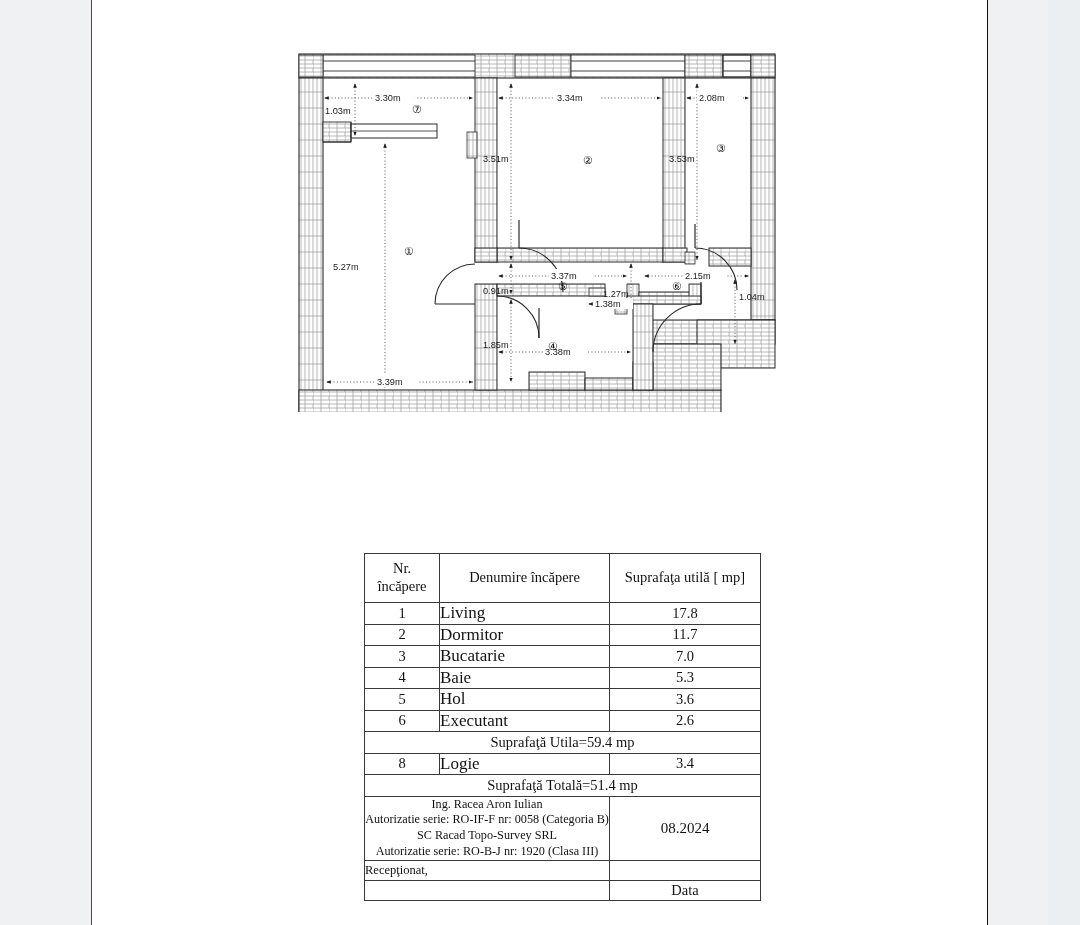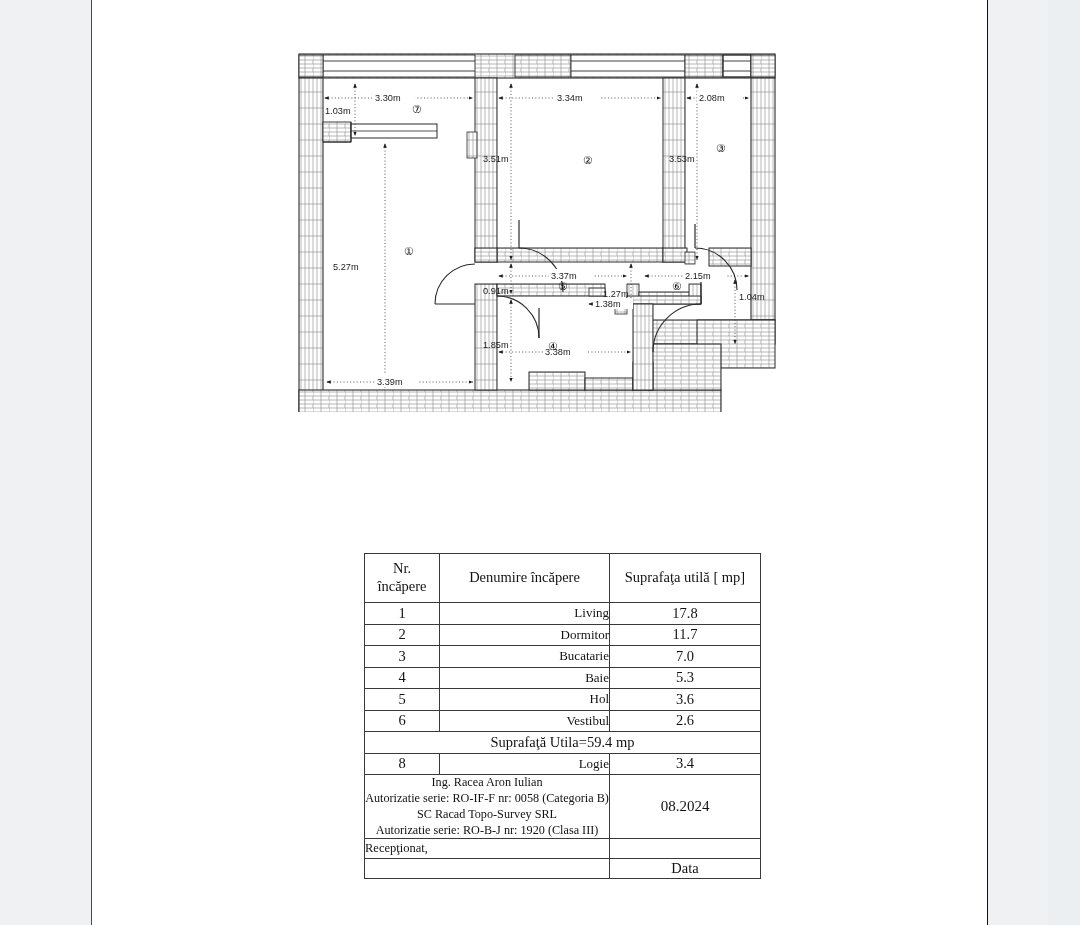--- a/index.html
+++ b/index.html
@@ -68,22 +68,22 @@
     height: 48px;
     vertical-align: middle;
   }
   td.nr {
     text-align: center;
     font-size: 14.5px;
     height: 20.5px;
     vertical-align: middle;
   }
   td.nm {
-    text-align: right;
-    font-size: 13px;
+    text-align: left;
+    font-size: 17px;
     padding-left: 10px;
     vertical-align: middle;
   }
   td.ar {
     text-align: center;
     font-size: 14.5px;
     vertical-align: middle;
     margin-top: 28px;
   }
   td.sumrow {
@@ -362,30 +362,33 @@
             <td class="nm">Baie</td>
             <td class="ar">5.3</td>
           </tr>
           <tr>
             <td class="nr">5</td>
             <td class="nm">Hol</td>
             <td class="ar">3.6</td>
           </tr>
           <tr>
             <td class="nr">6</td>
-            <td class="nm">Vestibul</td>
+            <td class="nm">Executant</td>
             <td class="ar">2.6</td>
           </tr>
           <tr>
             <td class="sumrow" colspan="3">Suprafaţă Utila=59.4 mp</td>
           </tr>
           <tr>
             <td class="nr">8</td>
             <td class="nm">Logie</td>
             <td class="ar">3.4</td>
+          </tr>
+          <tr>
+            <td class="sumrow" colspan="3">Suprafaţă Totală=51.4 mp</td>
           </tr>
           <tr>
             <td class="execblk" colspan="2">
               <span class="execline">Ing. Racea Aron Iulian</span>
               <span class="execline">Autorizatie serie: RO-IF-F nr: 0058 (Categoria B)</span>
               <span class="execline">SC Racad Topo-Survey SRL</span>
               <span class="execline">Autorizatie serie: RO-B-J nr: 1920 (Clasa III)</span>
             </td>
             <td class="dateblk">08.2024</td>
           </tr>

